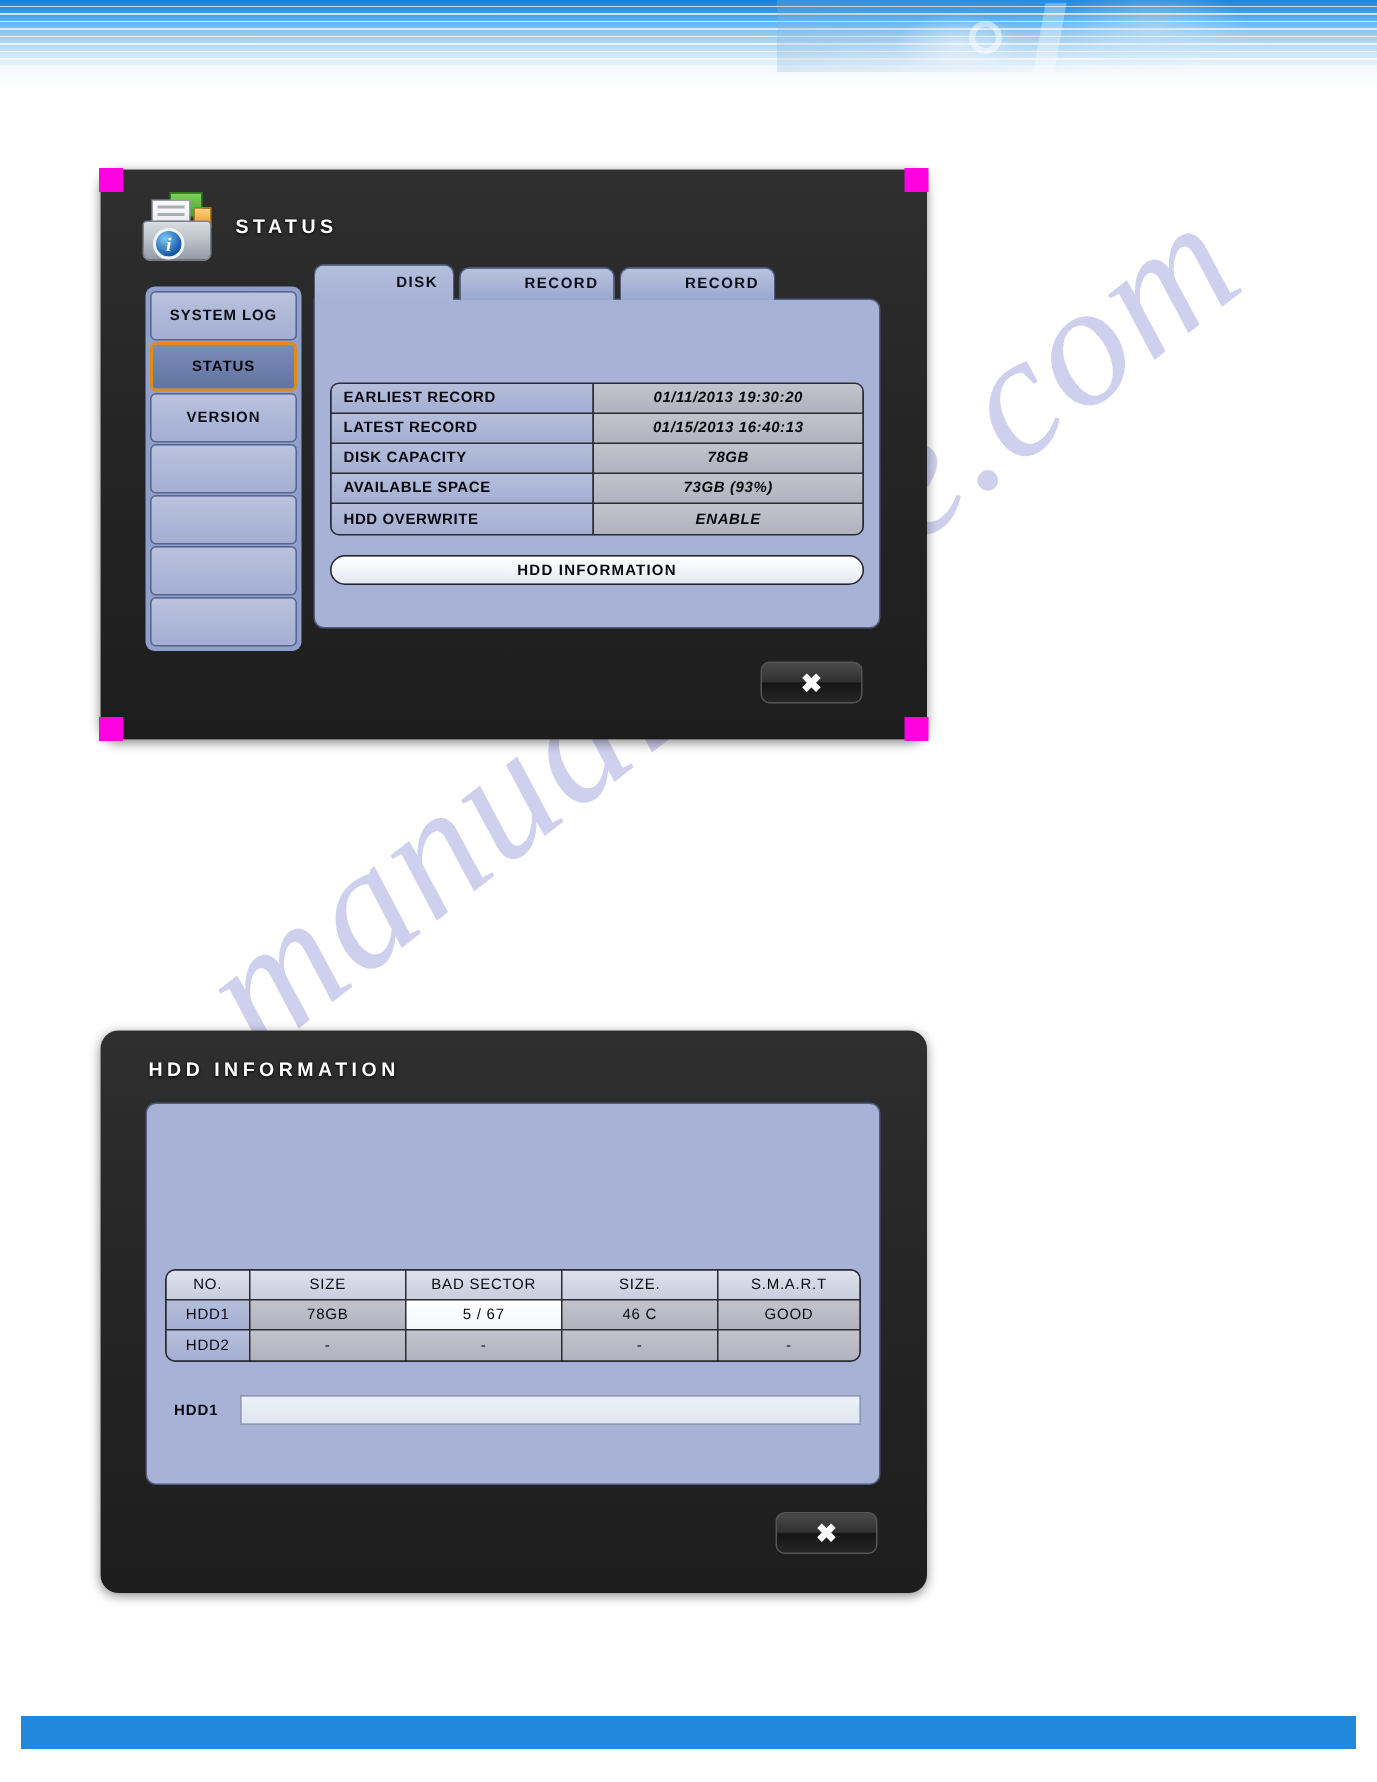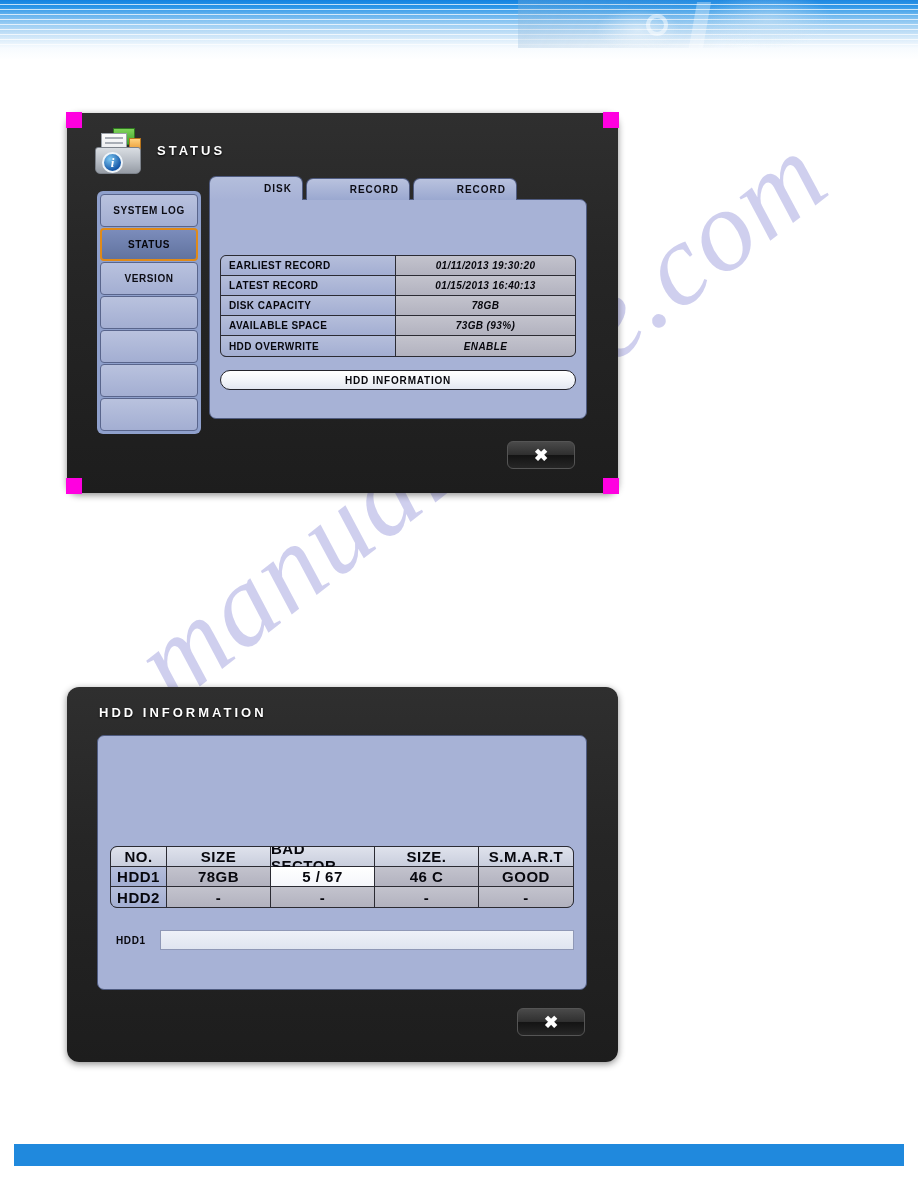--- a/index.html
+++ b/index.html
@@ -380,22 +380,22 @@
     background: #2b2b33;
   }
   .hdd-tr {
     display: flex;
     height: 20px;
     border-bottom: 1px solid #2b2b33;
   }
   .hdd-tr:last-child { border-bottom: none; }
   .hdd-td {
     color: #07070d;
-    font-size: 15px;
-    font-weight: bold;
+    font-size: 10px;
+    font-weight: normal;
     letter-spacing: 0.5px;
     display: flex;
     align-items: center;
     justify-content: center;
     border-right: 1px solid #2b2b33;
     background: linear-gradient(to bottom, #c3c3cd, #b2b2bf);
   }
   .hdd-td:last-child { border-right: none; }
   .hdd-td.c0 { width: 56px; }
   .hdd-td.c1 { width: 104px; }

